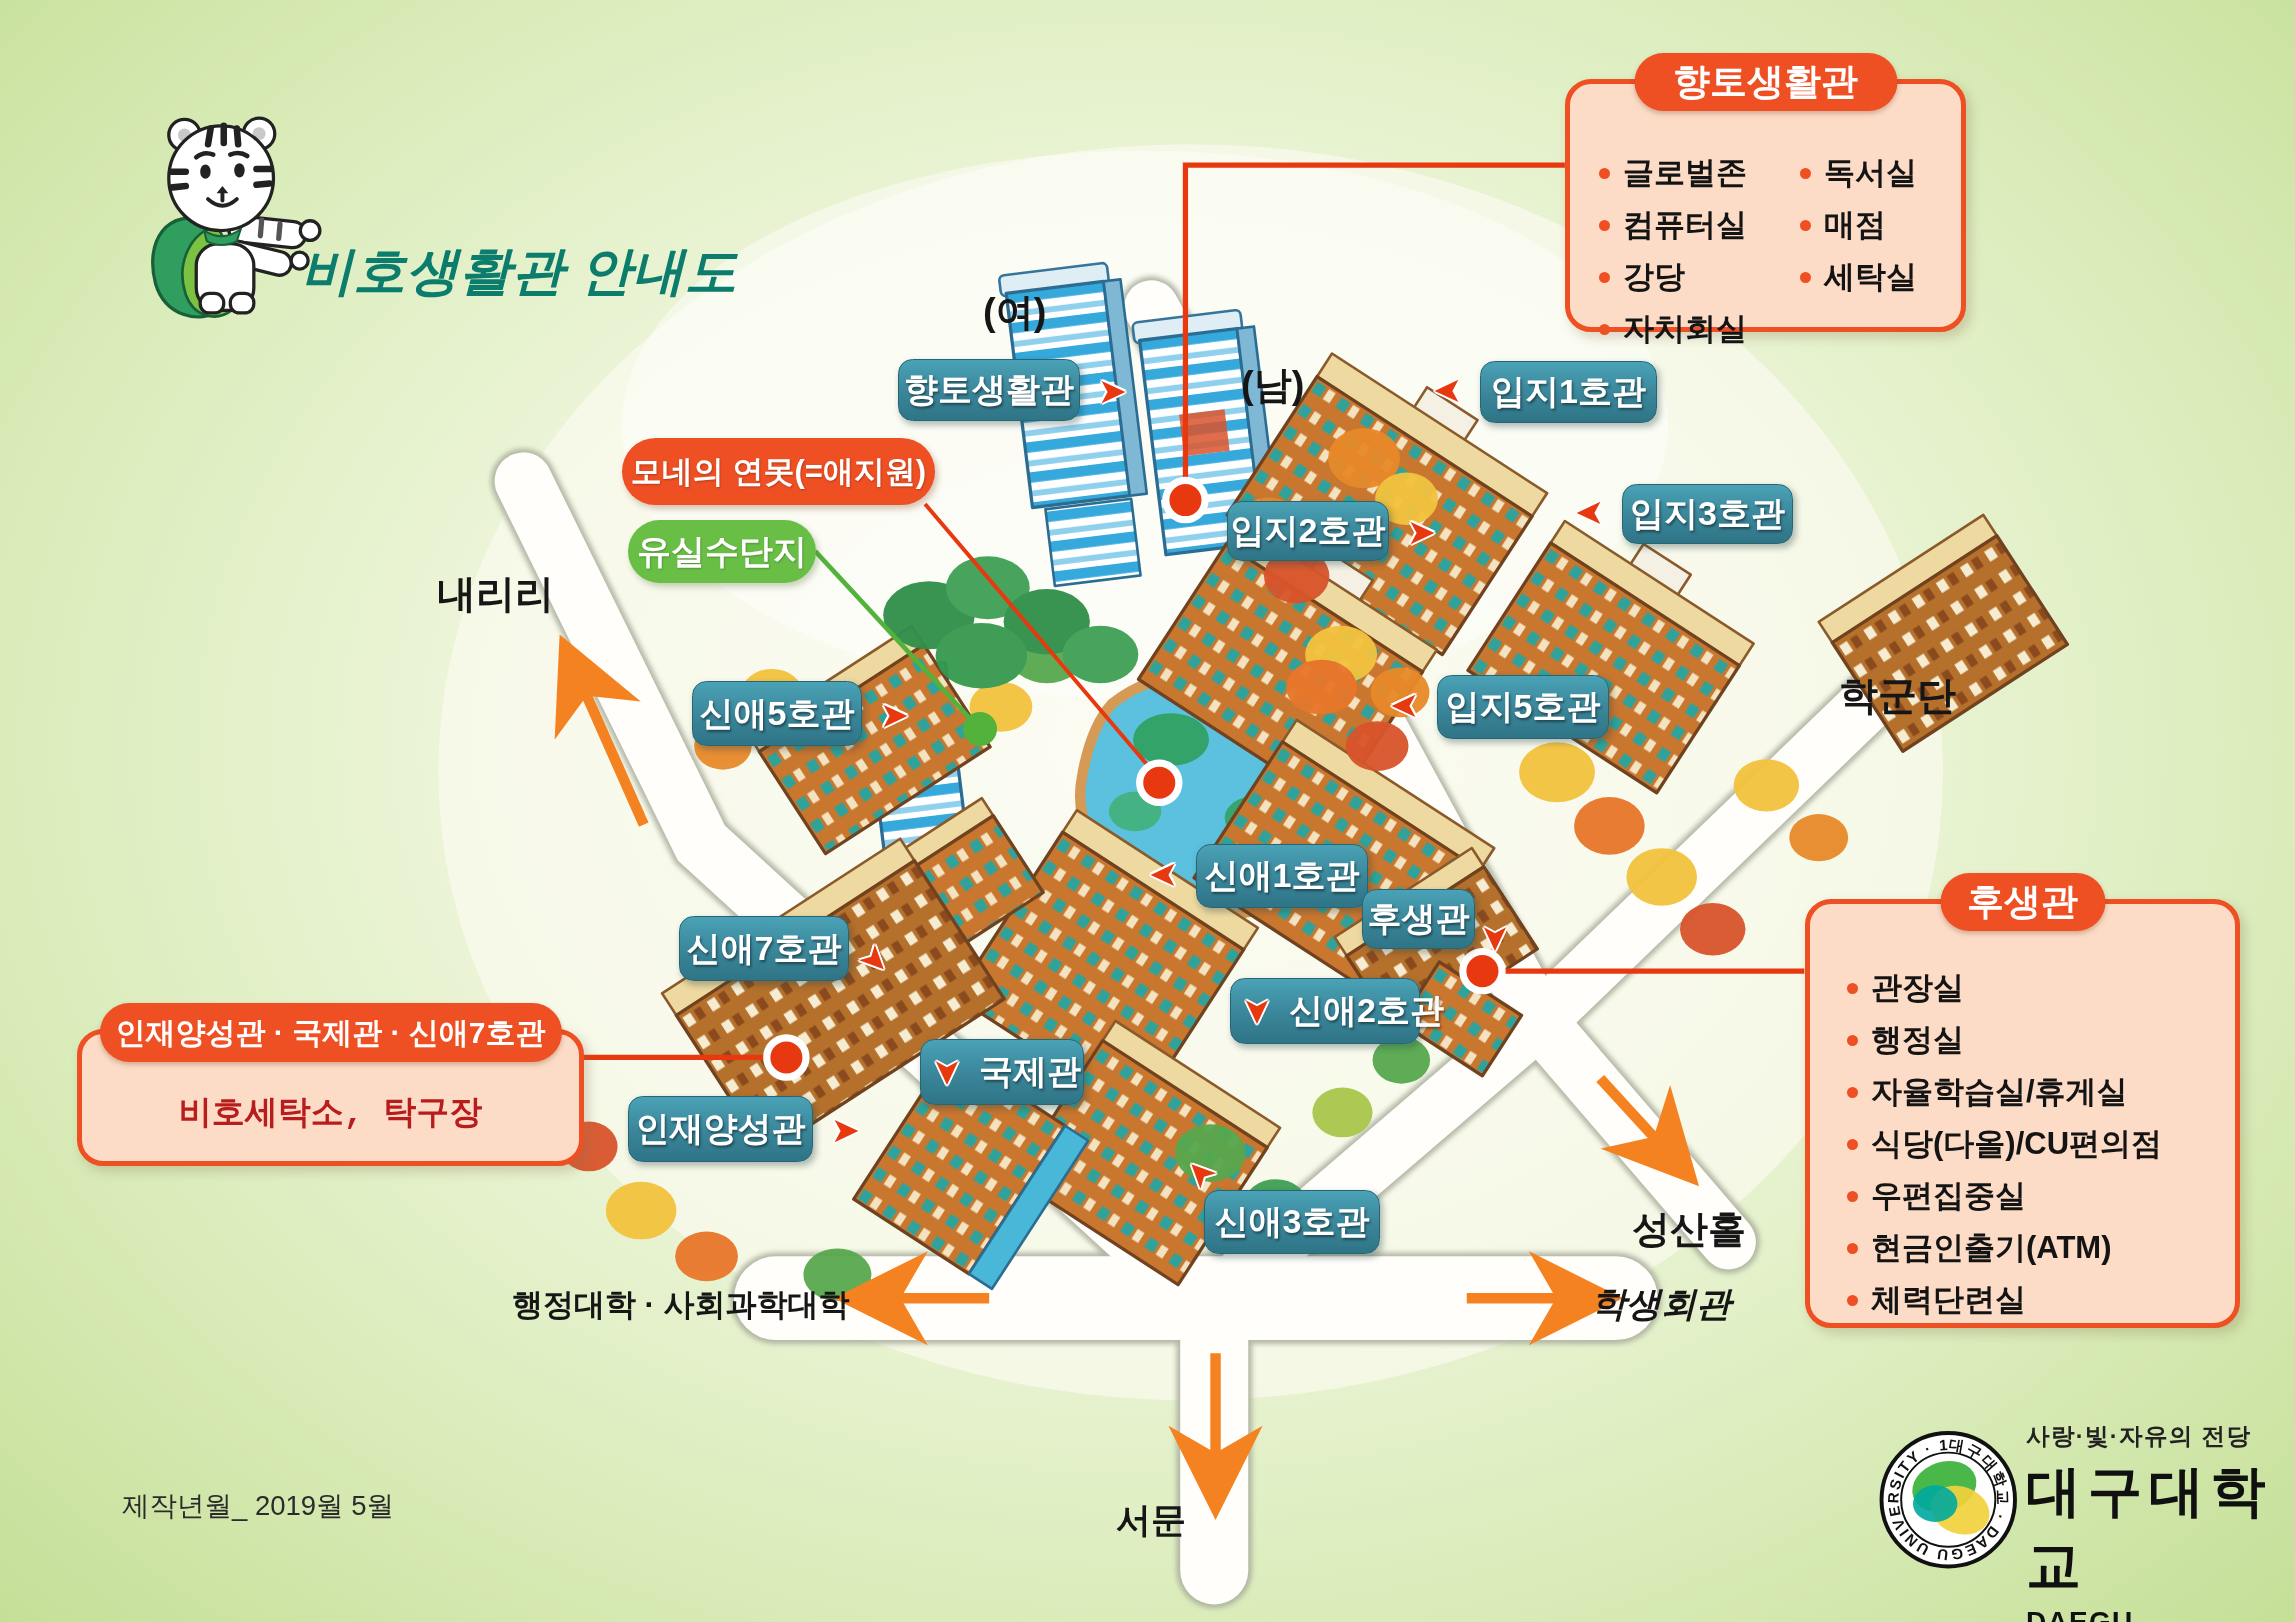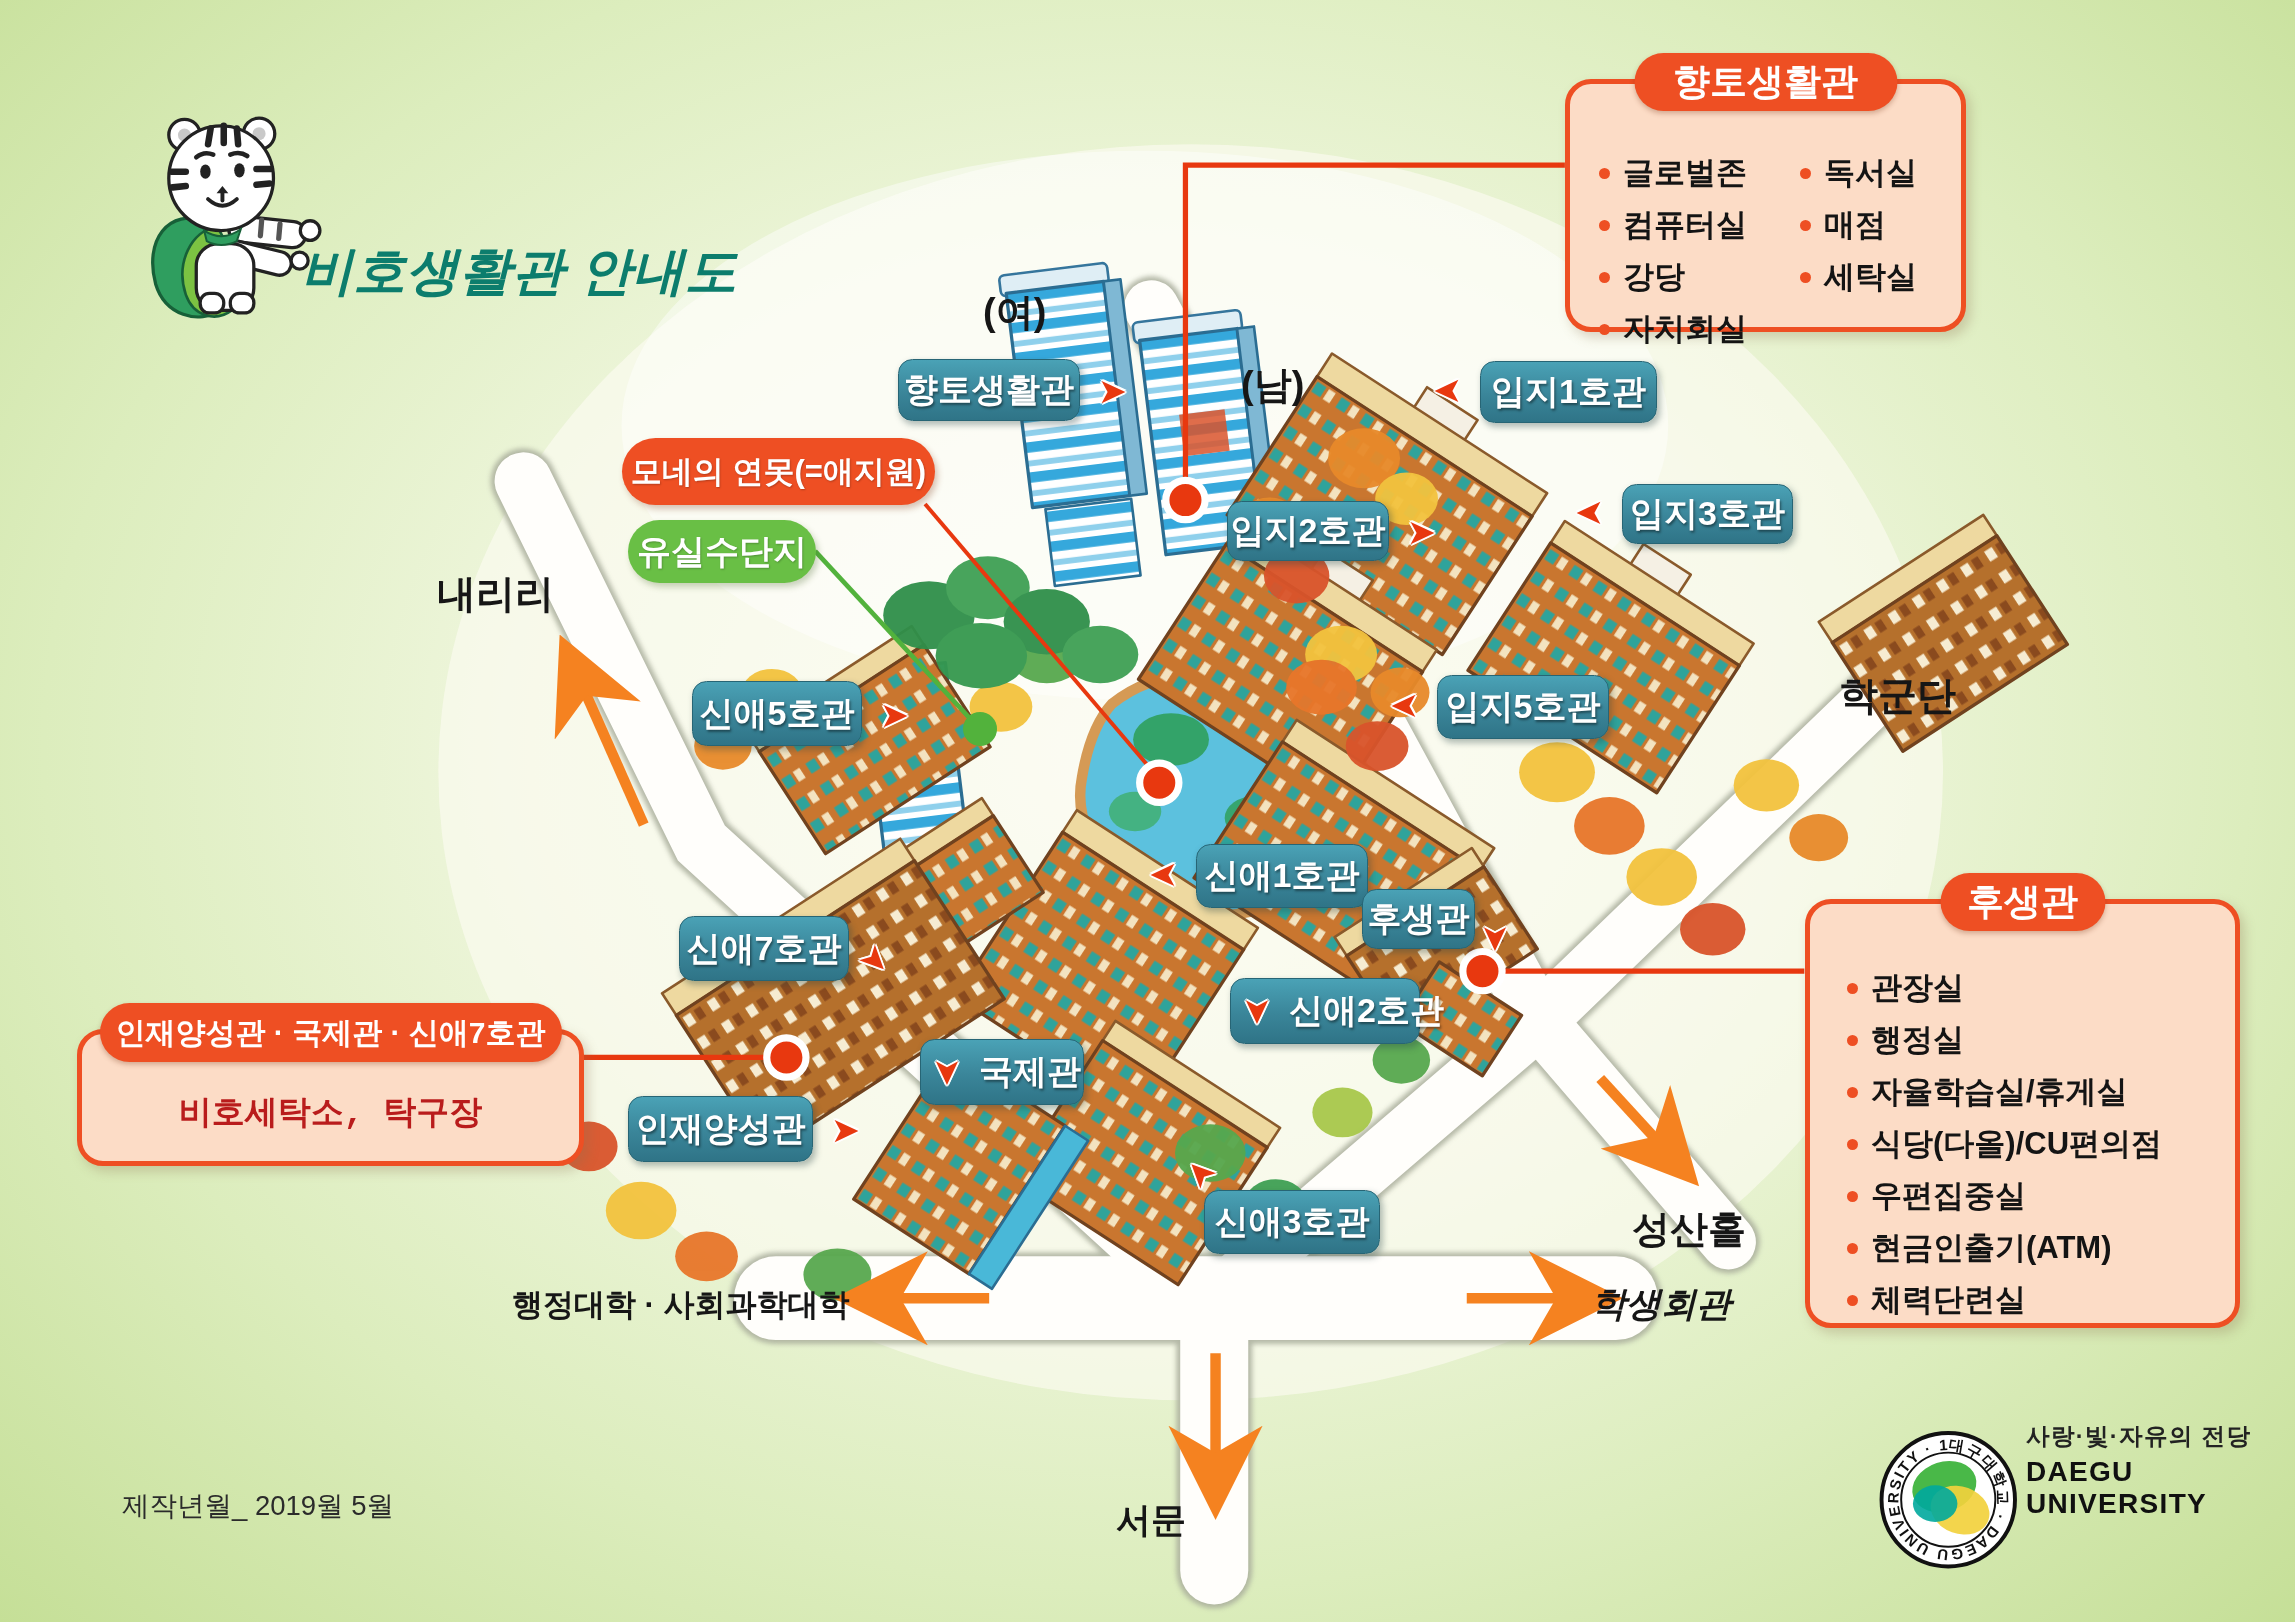--- a/index.html
+++ b/index.html
@@ -413,17 +413,18 @@
 
   <div class="callout" id="box-injae" style="left:77px;top:1029px;width:497px;height:127px">
     <div class="callout-pill">인재양성관 · 국제관 · 신애7호관</div>
     <div id="injae-body">비호세탁소, 탁구장</div>
   </div>
 
   <div id="footer-note">제작년월_ 2019월 5월</div>
 
   <div id="logo-block">
     <div id="logo-motto">사랑·빛·자유의 전당</div>
+    <div id="logo-kr">대구대학교</div>
     <div id="logo-en">DAEGU UNIVERSITY</div>
   </div>
 
 </div>
 
 
 </body></html>

